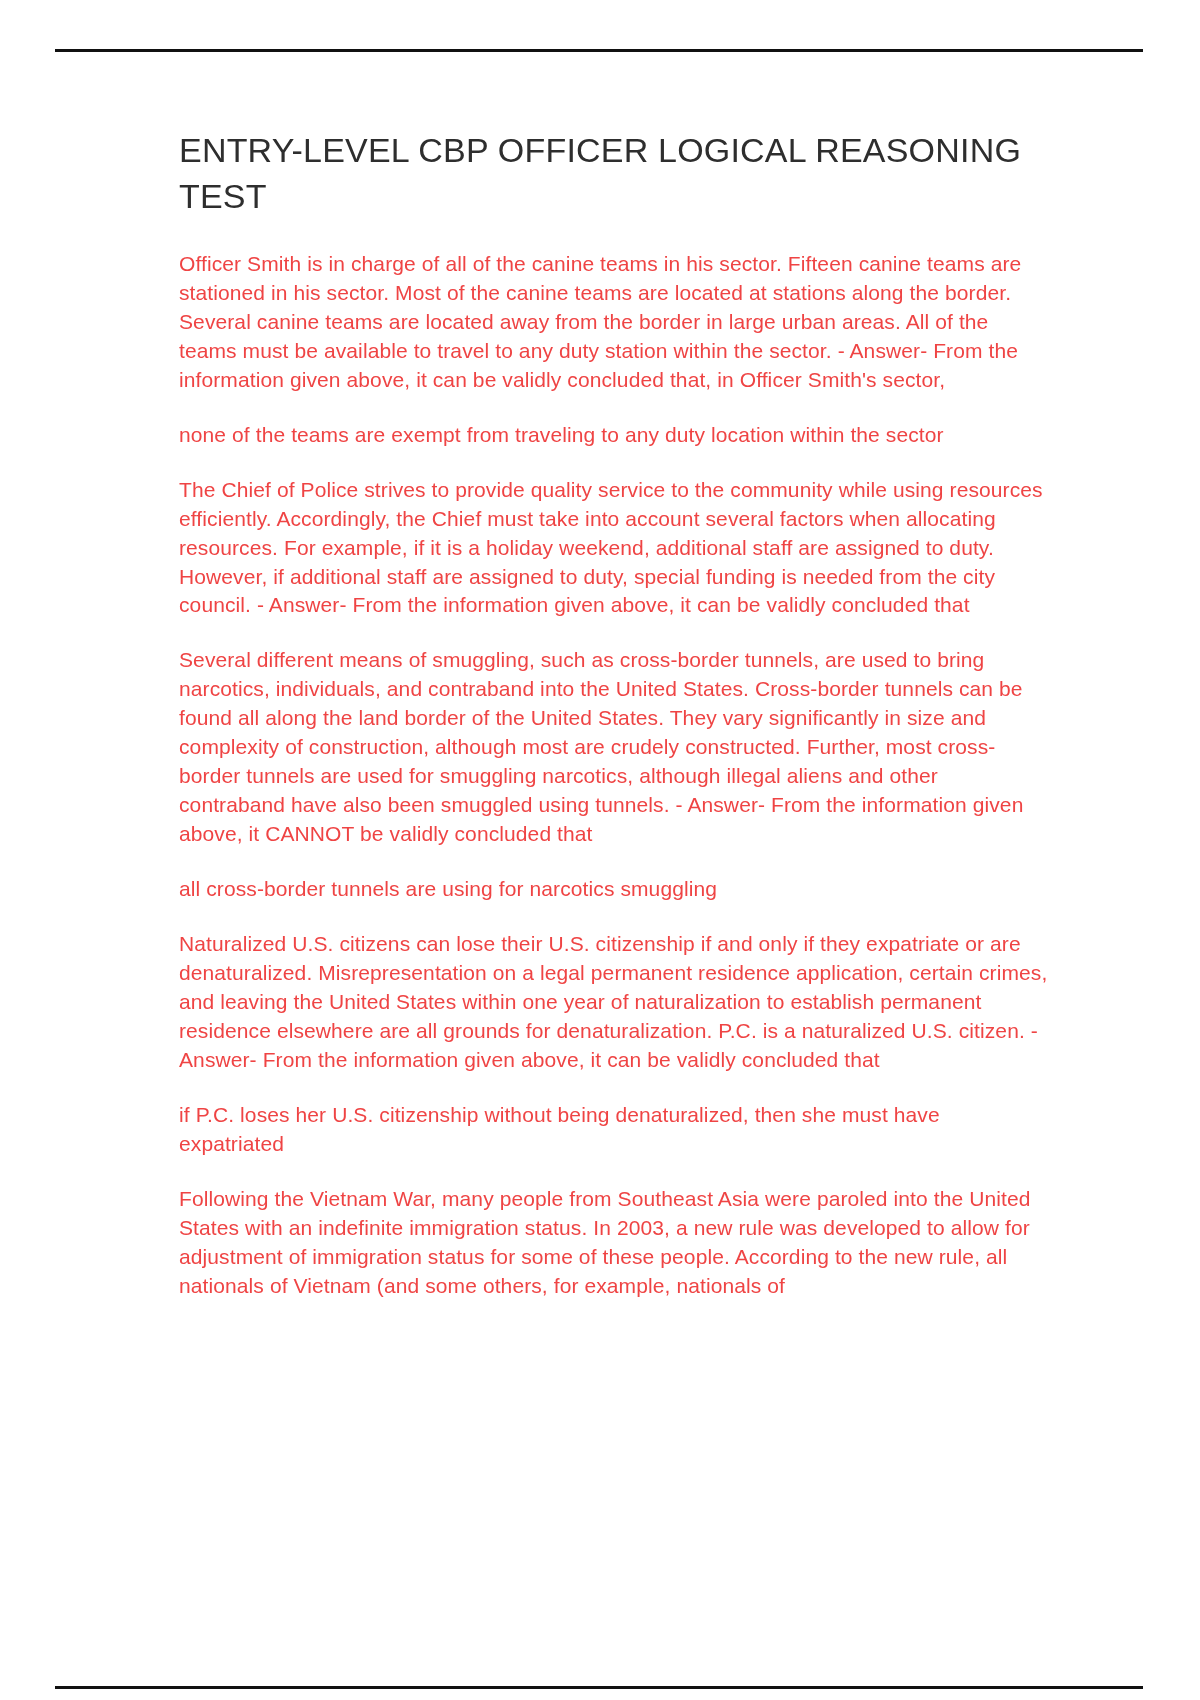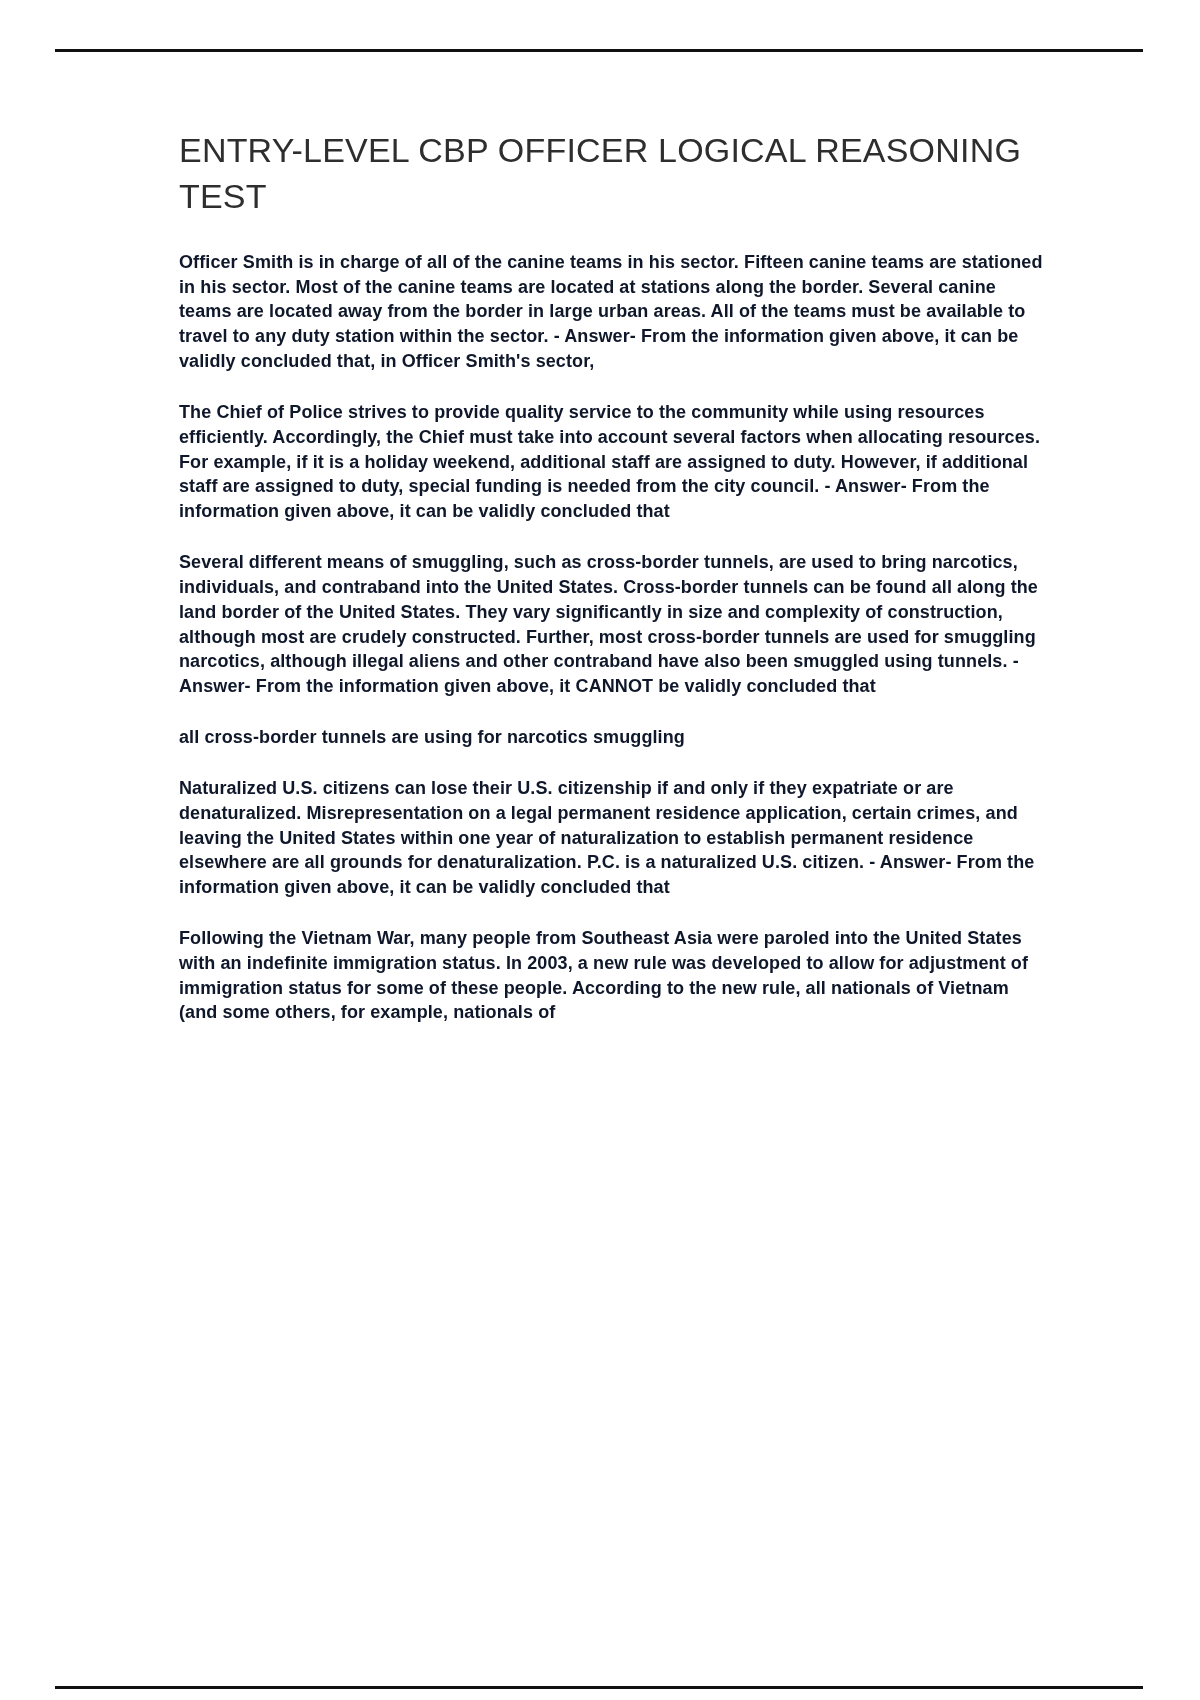--- a/index.html
+++ b/index.html
@@ -38,41 +38,42 @@
   }
   .doc-title {
     font-size: 34px;
     font-weight: 400;
     color: #2e2e2e;
     line-height: 1.35;
     margin: 0 0 30px 0;
     letter-spacing: 0.2px;
   }
   .doc-paragraph {
-    font-size: 18px;
-    color: #0f172a;
+    font-size: 21px;
+    color: #ef4444;
     line-height: 1.38;
     margin: 0 0 26px 0;
     letter-spacing: 0.1px;
-    font-weight: bold;
   }
 </style>
 </head>
 <body>
 
 <div class="page">
 
   <div class="rule rule-top"></div>
 
   <div class="content">
     <h1 class="doc-title">ENTRY-LEVEL CBP OFFICER LOGICAL REASONING TEST</h1>
 
     <p class="doc-paragraph">Officer Smith is in charge of all of the canine teams in his sector. Fifteen canine teams are stationed in his sector. Most of the canine teams are located at stations along the border. Several canine teams are located away from the border in large urban areas. All of the teams must be available to travel to any duty station within the sector. - Answer- From the information given above, it can be validly concluded that, in Officer Smith's sector,</p>
+    <p class="doc-paragraph">none of the teams are exempt from traveling to any duty location within the sector</p>
     <p class="doc-paragraph">The Chief of Police strives to provide quality service to the community while using resources efficiently. Accordingly, the Chief must take into account several factors when allocating resources. For example, if it is a holiday weekend, additional staff are assigned to duty. However, if additional staff are assigned to duty, special funding is needed from the city council. - Answer- From the information given above, it can be validly concluded that</p>
     <p class="doc-paragraph">Several different means of smuggling, such as cross-border tunnels, are used to bring narcotics, individuals, and contraband into the United States. Cross-border tunnels can be found all along the land border of the United States. They vary significantly in size and complexity of construction, although most are crudely constructed. Further, most cross-border tunnels are used for smuggling narcotics, although illegal aliens and other contraband have also been smuggled using tunnels. - Answer- From the information given above, it CANNOT be validly concluded that</p>
     <p class="doc-paragraph">all cross-border tunnels are using for narcotics smuggling</p>
     <p class="doc-paragraph">Naturalized U.S. citizens can lose their U.S. citizenship if and only if they expatriate or are denaturalized. Misrepresentation on a legal permanent residence application, certain crimes, and leaving the United States within one year of naturalization to establish permanent residence elsewhere are all grounds for denaturalization. P.C. is a naturalized U.S. citizen. - Answer- From the information given above, it can be validly concluded that</p>
+    <p class="doc-paragraph">if P.C. loses her U.S. citizenship without being denaturalized, then she must have expatriated</p>
     <p class="doc-paragraph">Following the Vietnam War, many people from Southeast Asia were paroled into the United States with an indefinite immigration status. In 2003, a new rule was developed to allow for adjustment of immigration status for some of these people. According to the new rule, all nationals of Vietnam (and some others, for example, nationals of</p>
   </div>
 
   <div class="rule rule-bottom"></div>
 
 </div>
 
 </body></html>

